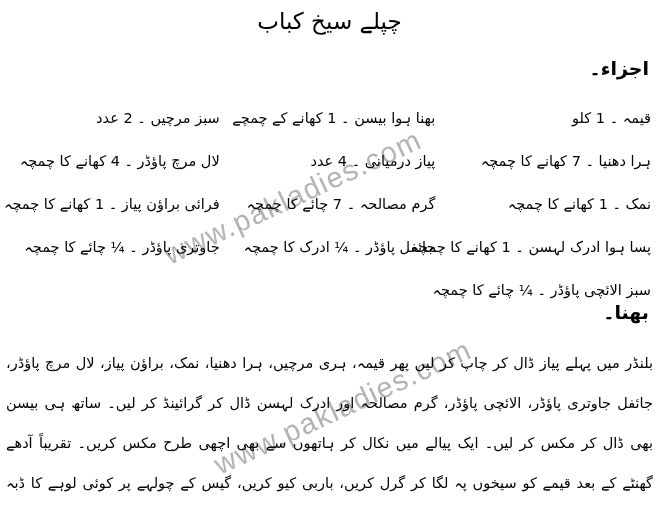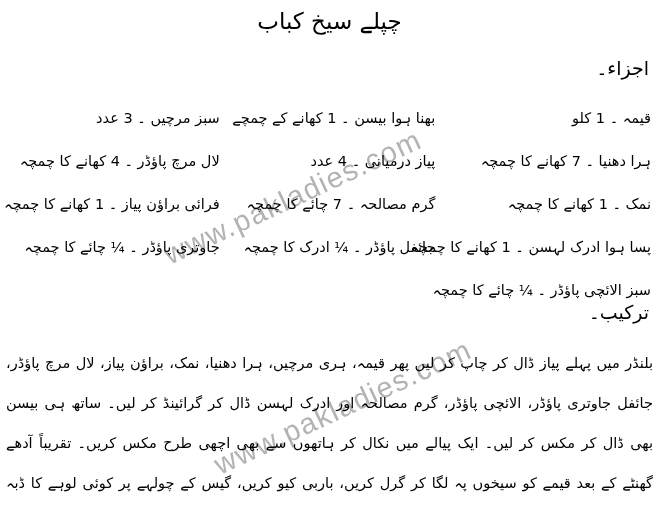--- a/index.html
+++ b/index.html
@@ -44,21 +44,21 @@
     font-size: 23px;
     font-weight: normal;
     line-height: 38px;
   }
   .heading {
     position: absolute;
     z-index: 1;
     right: 10px;
     margin: 0;
     font-size: 19px;
-    font-weight: normal;
+    font-weight: bold;
     line-height: 36px;
   }
   .ingredients-heading { top: 50px; }
   .method-heading { top: 294px; }
 
   .ingredients {
     position: absolute;
     z-index: 1;
     top: 97px;
     right: 0;
@@ -114,24 +114,24 @@
       <div class="ing-item">پسا ہوا ادرک لہسن ۔ 1 کھانے کا چمچہ</div>
       <div class="ing-item">سبز الائچی پاؤڈر ۔ ¼ چائے کا چمچہ</div>
     </div>
     <div class="ing-col">
       <div class="ing-item">بھنا ہوا بیسن ۔ 1 کھانے کے چمچے</div>
       <div class="ing-item">پیاز درمیانی ۔ 4 عدد</div>
       <div class="ing-item">گرم مصالحہ ۔ 7 چائے کا چمچہ</div>
       <div class="ing-item">جائفل پاؤڈر ۔ ¼ ادرک کا چمچہ</div>
     </div>
     <div class="ing-col">
-      <div class="ing-item">سبز مرچیں ۔ 3 عدد</div>
+      <div class="ing-item">سبز مرچیں ۔ 2 عدد</div>
       <div class="ing-item">لال مرچ پاؤڈر ۔ 4 کھانے کا چمچہ</div>
       <div class="ing-item">فرائی براؤن پیاز ۔ 1 کھانے کا چمچہ</div>
       <div class="ing-item">جاوتری پاؤڈر ۔ ¼ چائے کا چمچہ</div>
     </div>
   </div>
 
-  <h2 class="heading method-heading">ترکیب۔</h2>
+  <h2 class="heading method-heading">بھنا۔</h2>
 
   <p class="method">بلنڈر میں پہلے پیاز ڈال کر چاپ کر لیں پھر قیمہ، ہری مرچیں، ہرا دھنیا، نمک، براؤن پیاز، لال مرچ پاؤڈر، جائفل جاوتری پاؤڈر، الائچی پاؤڈر، گرم مصالحہ اور ادرک لہسن ڈال کر گرائینڈ کر لیں۔ ساتھ ہی بیسن بھی ڈال کر مکس کر لیں۔ ایک پیالے میں نکال کر ہاتھوں سے بھی اچھی طرح مکس کریں۔ تقریباً آدھے گھنٹے کے بعد قیمے کو سیخوں پہ لگا کر گرل کریں، باربی کیو کریں، گیس کے چولہے پر کوئی لوہے کا ڈبہ رکھ کر پکا لیں یا پھر فرائی پین میں ہلکی آنچ پہ فرائی کر لیں۔</p>
 
 </div>
 
 </body></html>

